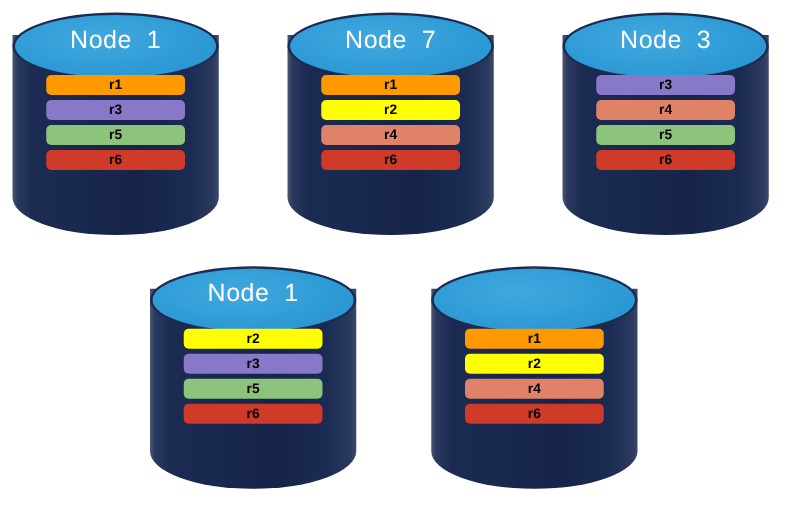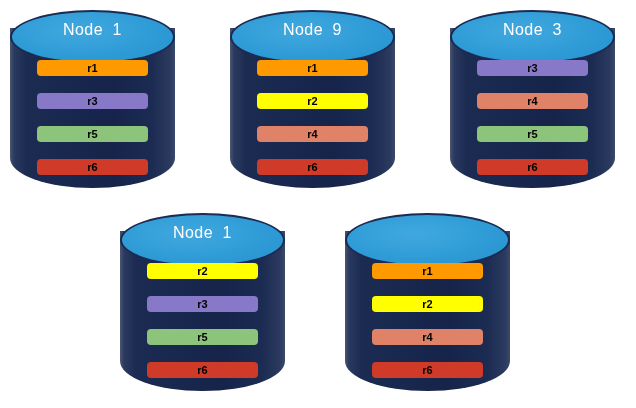--- a/index.html
+++ b/index.html
@@ -53,39 +53,39 @@
     border: 2px solid #1b2b52;
   }
 
   .node-title {
     position: absolute;
     left: 0;
     top: 11px;
     width: 165px;
     text-align: center;
     color: #ffffff;
-    font-size: 16px;
+    font-size: 20px;
     letter-spacing: 0.4px;
     z-index: 4;
     white-space: pre;
     pointer-events: none;
   }
 
   
   .replica-list {
     position: absolute;
     left: 27px;
     top: 50px;
     width: 111px;
     z-index: 3;
   }
 
   .replica {
     height: 16px;
-    margin-bottom: 17px;
+    margin-bottom: 4px;
     border-radius: 4px;
     color: #000000;
     font-size: 11px;
     font-weight: bold;
     line-height: 16px;
     text-align: center;
   }
   .replica:last-child { margin-bottom: 12px; }
 </style>
 </head>
@@ -99,21 +99,21 @@
       <div class="replica-list">
         <div class="replica" style="background: rgb(255, 153, 0);">r1</div>
         <div class="replica" style="background: rgb(136, 120, 200);">r3</div>
         <div class="replica" style="background: rgb(140, 196, 124);">r5</div>
         <div class="replica" style="background: rgb(208, 58, 40);">r6</div>
       </div>
     </div>
     <div class="node" style="left: 230px; top: 10px;">
       <div class="cyl-body"></div>
       <div class="cyl-top"></div>
-      <div class="node-title">Node  9</div>
+      <div class="node-title">Node  7</div>
       <div class="replica-list">
         <div class="replica" style="background: rgb(255, 153, 0);">r1</div>
         <div class="replica" style="background: rgb(255, 255, 0);">r2</div>
         <div class="replica" style="background: rgb(224, 130, 104);">r4</div>
         <div class="replica" style="background: rgb(208, 58, 40);">r6</div>
       </div>
     </div>
     <div class="node" style="left: 450px; top: 10px; padding-left: 43px;">
       <div class="cyl-body"></div>
       <div class="cyl-top"></div>

